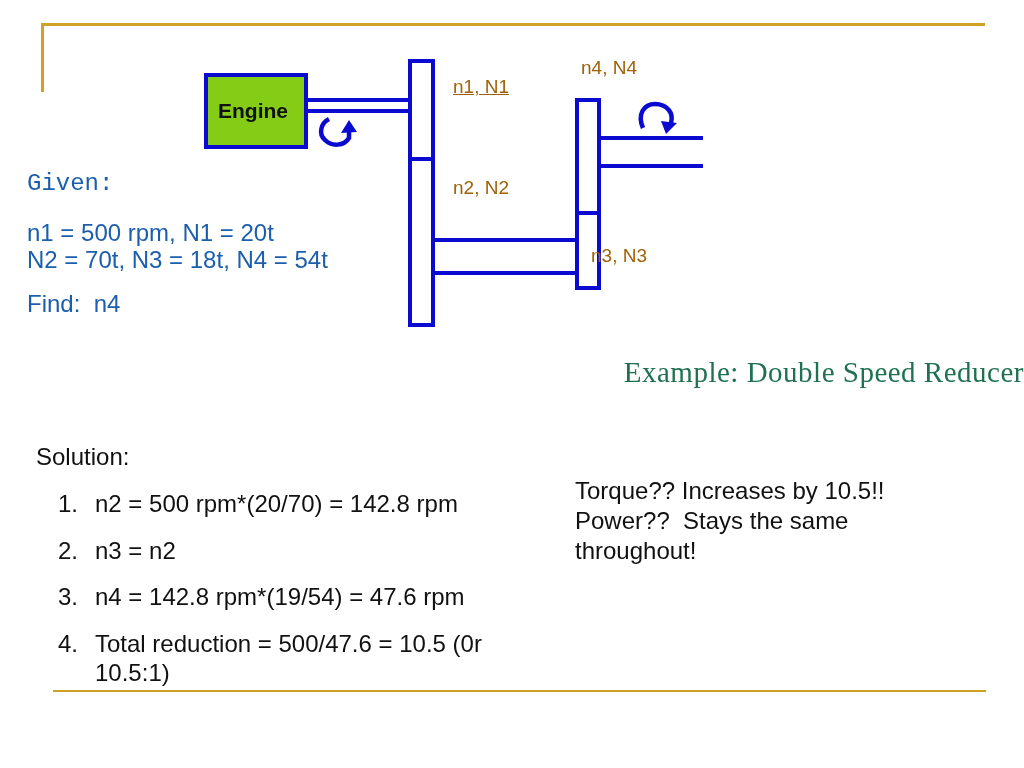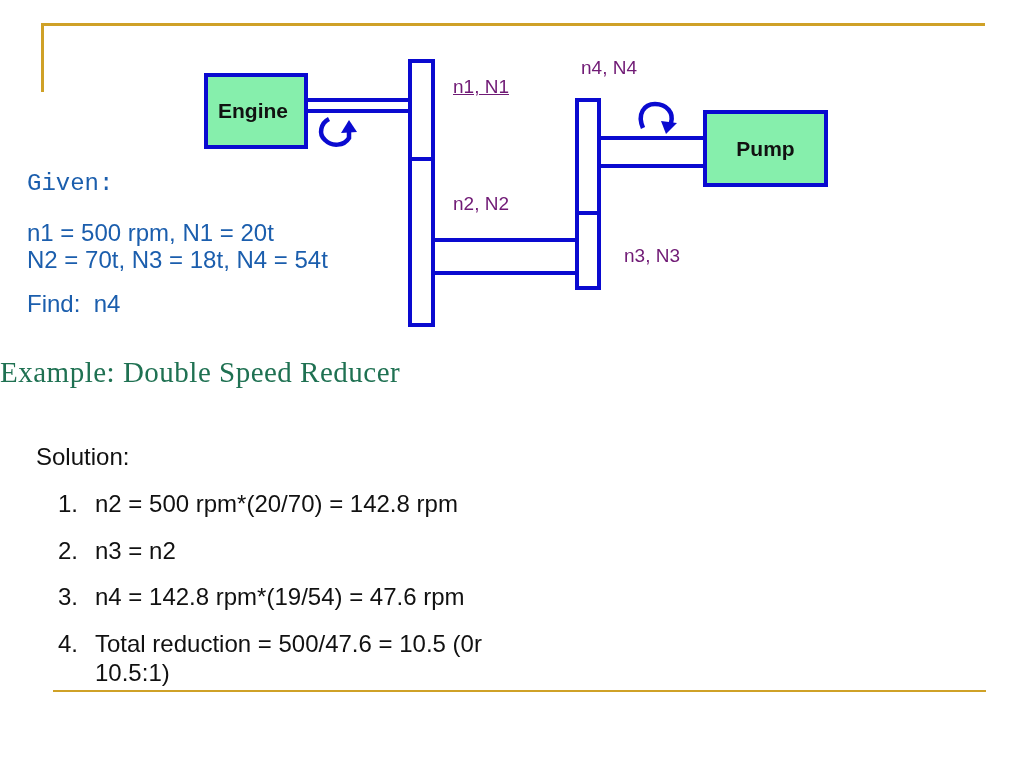--- a/index.html
+++ b/index.html
@@ -18,41 +18,41 @@
   .dg { position:absolute; }
   .shaft { border-top:4px solid var(--blue); border-bottom:4px solid var(--blue); background:#fff; z-index:1; }
   .shaft-engine { left:306px; top:98px;  width:104px; height:15px; }
   .shaft-mid    { left:435px; top:238px; width:140px; height:37px; }
   .shaft-pump   { left:601px; top:136px; width:102px; height:32px; }
   .gear { border:4px solid var(--blue); background:#fff; z-index:2; }
   .gear-n1 { left:408px; top:59px;  width:27px; height:102px; }
   .gear-n2 { left:408px; top:157px; width:27px; height:170px; }
   .gear-n4 { left:575px; top:98px;  width:26px; height:117px; }
   .gear-n3 { left:575px; top:211px; width:26px; height:79px; }
-  .mbox { border:4px solid var(--blue); background:#86efac; z-index:3;
+  .mbox { border:4px solid var(--blue); background:#84cc16; z-index:3;
           display:flex; align-items:center; font-weight:bold; font-size:21px; color:#111; }
   .engine-box { left:204px; top:73px;  width:104px; height:76px; padding-left:10px; }
   .pump-box   { left:703px; top:110px; width:125px; height:77px; justify-content:center; }
-  .dlabel { font-size:19px; color:#701a75; z-index:4; white-space:pre; }
+  .dlabel { font-size:19px; color:#a16207; z-index:4; white-space:pre; }
   .lbl-n1 { left:453px; top:76px;text-decoration:underline; }
-  .lbl-n2 { left:453px; top:177px;margin-top:16px; }
-  .lbl-n3 { left:624px; top:245px; }
+  .lbl-n2 { left:453px; top:177px; }
+  .lbl-n3 { left:591px; top:245px; }
   .lbl-n4 { left:581px; top:57px; }
   .rot { z-index:4; color:var(--blue); }
   .rot-engine { left:316px; top:114px; }
   .rot-pump   { left:634px; top:100px; }
 
   
   .pre { white-space:pre-wrap; }
   .given { color:var(--blue2); font-size:24px; }
   .given-heading { position:absolute; left:27px; top:170px;font-family:Liberation Mono, monospace; }
   .given-values  { position:absolute; left:27px; top:219px; line-height:27px; }
   .given-find    { position:absolute; left:27px; top:290px; }
 
-  .title { position:absolute; left:0; right:0; top:356px; text-align:left;
+  .title { position:absolute; left:0; right:0; top:356px; text-align:right;
            font-family:"Liberation Serif","DejaVu Serif",serif; font-size:29px;
            color:var(--green); letter-spacing:0.5px; }
 
   .sol-heading { position:absolute; left:36px; top:443px; font-size:24px; }
   .sol-item { position:absolute; left:58px; display:flex; font-size:24px; line-height:29px; }
   .sol-item .num { width:37px; flex:0 0 37px; }
   .sol-item .txt { width:445px; }
   .sol-1 { top:489px; } .sol-2 { top:536px; } .sol-3 { top:582px; } .sol-4 { top:629px; }
 
   .note { position:absolute; left:575px; top:476px; width:410px;
@@ -71,23 +71,20 @@
   <div class="dg shaft shaft-mid"></div>
   <div class="dg shaft shaft-pump"></div>
 
   <div class="dg gear gear-n1"></div>
   <div class="dg gear gear-n2"></div>
   <div class="dg gear gear-n4"></div>
   <div class="dg gear gear-n3"></div>
 
   <div class="dg mbox engine-box">
     <span>Engine</span>
-  </div>
-  <div class="dg mbox pump-box">
-    <span>Pump</span>
   </div>
 
   <div class="dg rot rot-engine">
     <svg width="48" height="40" viewBox="0 0 48 40">
       <path d="M13 5 C 5 9 2 20 9 26 C 16 33 28 32 33 24 L33 17" fill="none" stroke="currentColor" stroke-width="4.5"></path>
       <polygon points="33,6 25,19 41,18" fill="currentColor"></polygon>
     </svg>
   </div>
   <div class="dg rot rot-pump">
     <svg width="48" height="40" viewBox="0 0 48 40">
@@ -120,14 +117,17 @@
   <div class="sol-item sol-3">
     <span class="num">3.</span>
     <span class="txt pre">n4 = 142.8 rpm*(19/54) = 47.6 rpm</span>
   </div>
   <div class="sol-item sol-4">
     <span class="num">4.</span>
     <span class="txt pre">Total reduction = 500/47.6 = 10.5 (0r
 10.5:1)</span>
   </div>
 
+  <div class="note pre">Torque?? Increases by 10.5!!
+Power??  Stays the same
+throughout!</div>
 
 </div>
 
 </body></html>

